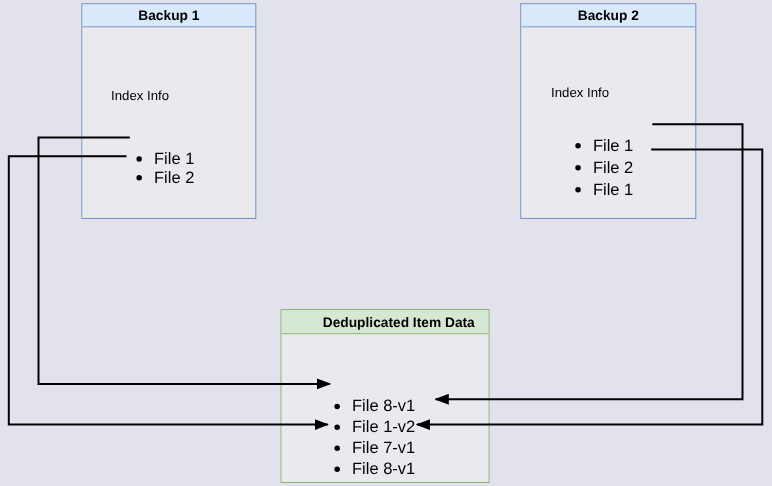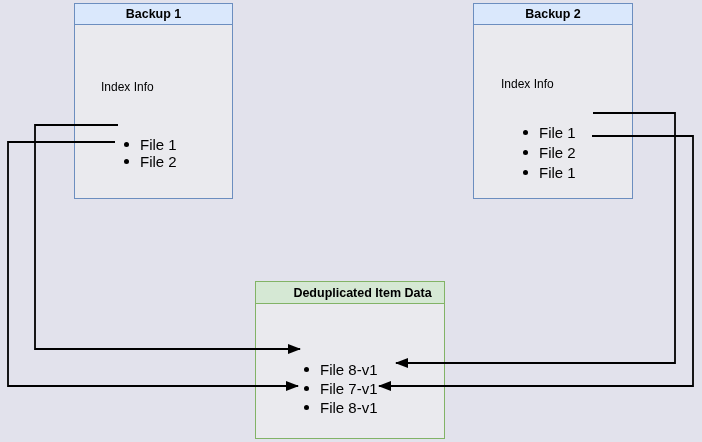--- a/index.html
+++ b/index.html
@@ -141,20 +141,24 @@
       <span>Deduplicated Item Data</span>
     </div>
     <div class="node-body">
       <ul class="file-list">
         <li>
           <span class="bullet"></span>
           <span>File 8-v1</span>
         </li>
         <li>
           <span class="bullet"></span>
+          <span>File 1-v2</span>
+        </li>
+        <li>
+          <span class="bullet"></span>
           <span>File 7-v1</span>
         </li>
         <li>
           <span class="bullet"></span>
           <span>File 8-v1</span>
         </li>
       </ul>
     </div>
   </div>
 

